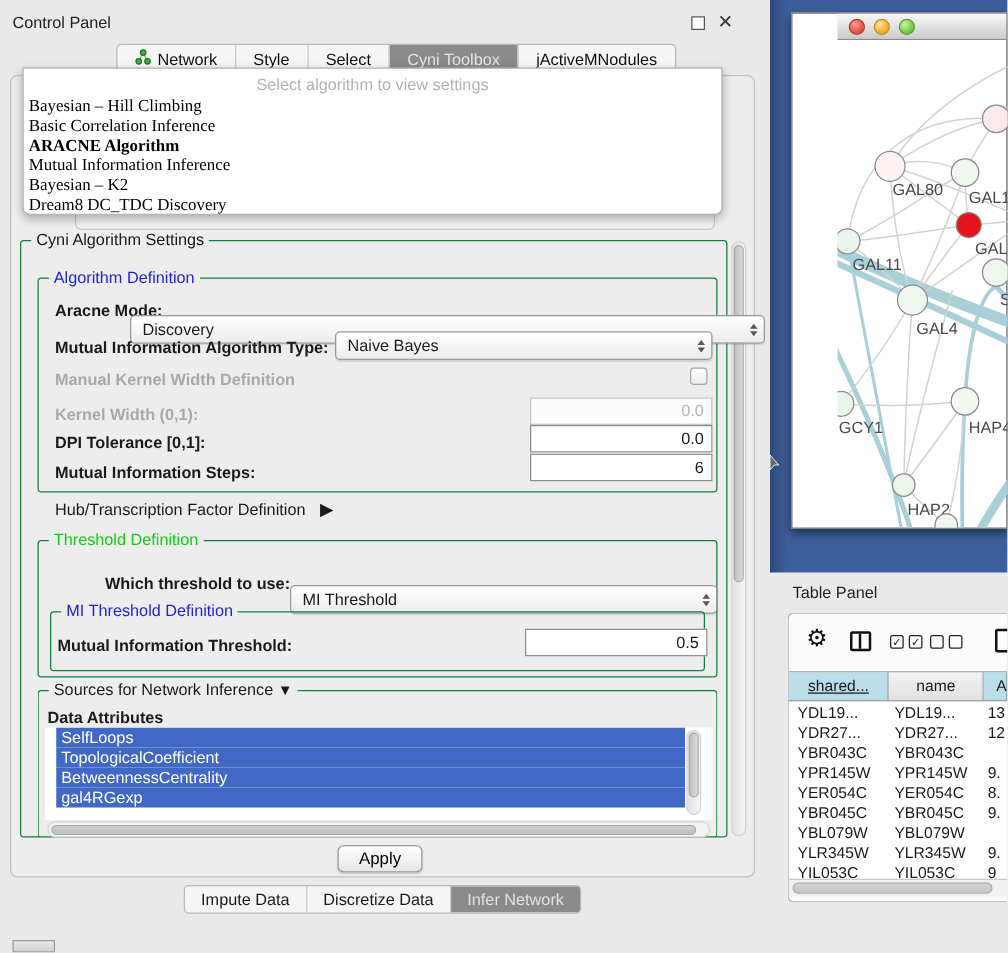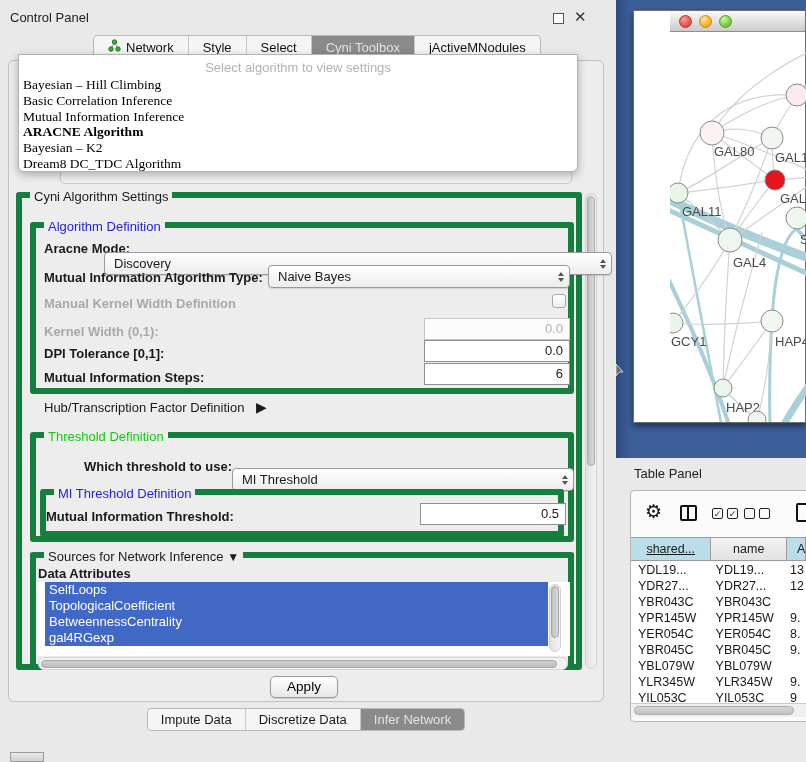--- a/index.html
+++ b/index.html
@@ -20,21 +20,21 @@
   
   .popup { left:18px; top:54px; width:560px; height:118px; background:#fff; border:1px solid #b4b4b4; border-radius:0 0 6px 6px; box-shadow:0 3px 8px rgba(0,0,0,.28); z-index:60; padding-top:5px; }
   .popup-ph { height:17px; text-align:center; color:#b2b2b2; font-size:13px; }
   .popup-item { height:15.8px; line-height:15.8px; padding-left:4px; font-size:13.5px; color:#000; white-space:nowrap;font-family:Liberation Serif, serif; }
   .popup-item.bold { font-weight:bold; }
   .under-combo { left:60px; top:166px; width:512px; height:18px; background:#f1f1f1; border:1px solid #c9c9c9; border-radius:0 0 5px 5px; z-index:10; }
 
   .cp-body { left:8px; top:60px; width:596px; height:642px; border:1px solid #c2c2c2; border-radius:6px; background:#ededed; }
 
   
-  .grp { position:absolute; border:6px solid #15803d; border-radius:3px; }
+  .grp { position:absolute; border:1px solid #15803d; border-radius:3px; }
   .leg { position:absolute; top:-9px; left:8px; background:#ededed; padding:0 4px; font-size:13px; white-space:nowrap; }
   .leg.blue { color:#2222dd; }
   .leg.green { color:#11cc11; }
 
   .lbl { position:absolute; font-size:13px; white-space:nowrap; }
   .b { font-weight:bold; }
   .gray { color:#a9a9a9; }
 
   .combo { position:absolute; height:23px; background:linear-gradient(#ffffff,#ececec); border:1px solid #9a9a9a; border-radius:4px; font-size:13px; display:flex; align-items:center; padding-left:9px; box-shadow:0 1px 1px rgba(0,0,0,.12); }
   .arrows { position:absolute; right:5px; top:0; height:100%; display:flex; flex-direction:column; justify-content:center; gap:2px; align-items:center; }
@@ -128,24 +128,24 @@
 </div>
 
 <div class="abs cp-body"></div>
 <div class="abs under-combo"></div>
 
 <div class="abs popup">
   <div class="popup-ph">Select algorithm to view settings</div>
   <div id="popup-items">
       <div class="popup-item">Bayesian – Hill Climbing</div>
       <div class="popup-item">Basic Correlation Inference</div>
+      <div class="popup-item bold">ARACNE Algorithm</div>
       <div class="popup-item">Mutual Information Inference</div>
-      <div class="popup-item bold">ARACNE Algorithm</div>
       <div class="popup-item">Bayesian – K2</div>
-      <div class="popup-item">Dream8 DC_TDC Algorithm</div>
+      <div class="popup-item">Dream8 DC_TDC Discovery</div>
     </div>
 </div>
 
 <div class="abs grp" style="left:16px;top:192px;width:566px;height:478px;">
   <span class="leg">Cyni Algorithm Settings</span>
 </div>
 <div class="abs sbv" style="left:585px;top:193px;width:12px;height:476px;">
   <div class="th" style="left:1px;top:2px;width:8px;height:270px;"></div>
 </div>
 

